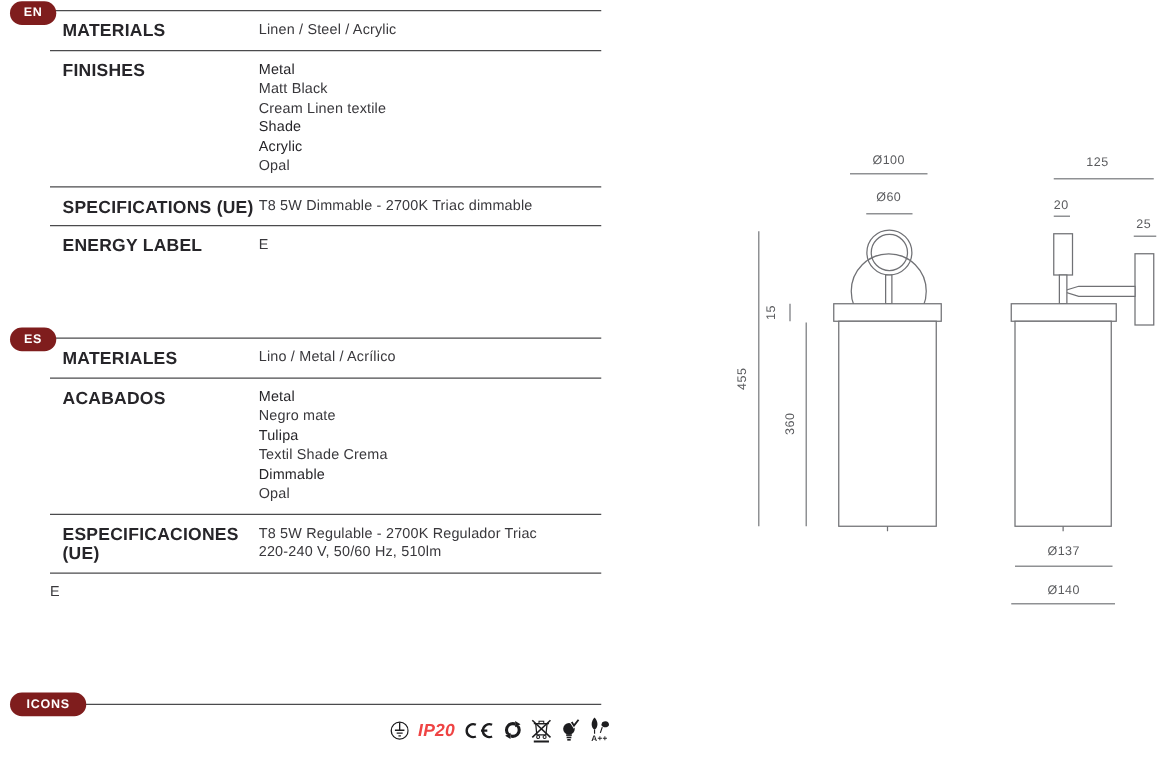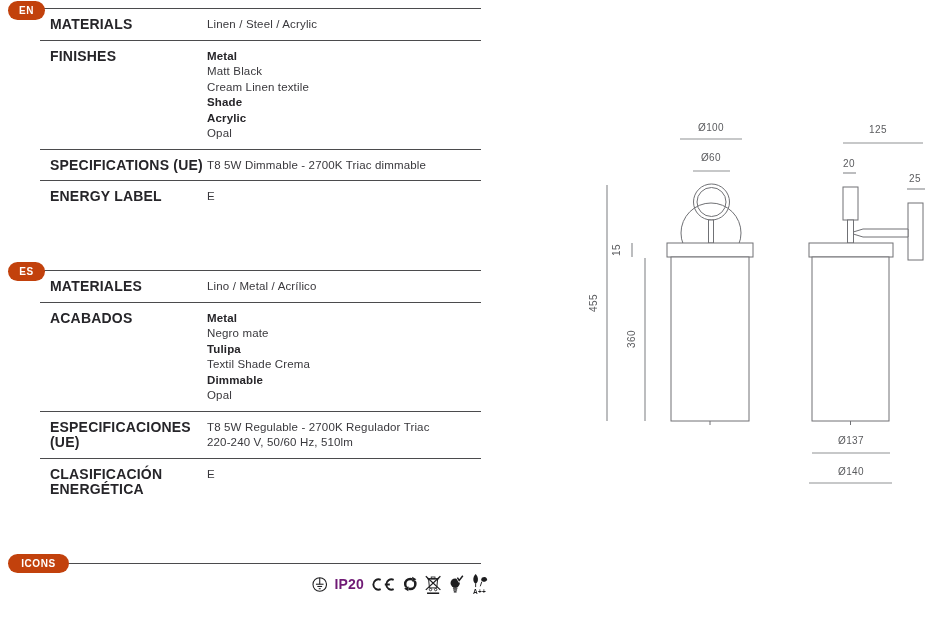--- a/index.html
+++ b/index.html
@@ -2,43 +2,43 @@
 <html><head>
 <meta charset="utf-8">
 <style>
   html,body{margin:0;padding:0;background:#fff;}
   .page{
     position:relative;width:934px;height:621px;background:#ffffff;overflow:hidden;
     font-family:"Liberation Sans","DejaVu Sans",sans-serif;color:#2b2a2e;
   }
   
   .badge{
-    position:absolute;left:8px;height:19px;background:#c2410c;color:#fff;
+    position:absolute;left:8px;height:19px;background:#7f1d1d;color:#fff;
     border-radius:10px;display:flex;align-items:center;justify-content:center;
     font-size:10px;font-weight:bold;letter-spacing:.6px;z-index:3;
   }
   .badge.small{width:37px;}
   .badge.wide{width:61px;}
   .rule{position:absolute;left:40px;width:441px;height:1px;background:#4b4b4d;}
   
   .rows{position:absolute;left:40px;width:441px;border-top:1px solid #4b4b4d;}
   .row{display:flex;border-bottom:1px solid #4b4b4d;padding:8px 0 7px 0;}
   .row:last-child{border-bottom:none;}
   .row .label{
     width:167px;box-sizing:border-box;padding-left:10px;
     font-weight:bold;font-size:14px;line-height:15.5px;letter-spacing:.2px;color:#262529;
   }
   .row .value{flex:1;font-size:11.5px;line-height:15.5px;color:#39383c;letter-spacing:.15px;}
-  .row .value .vl.b{font-weight:bold;color:#262529;}
+  .row .value .vl.b{font-weight:normal;color:#262529;}
   
   .icons-row{
     position:absolute;left:312px;top:570px;width:176px;height:28px;
     display:flex;align-items:center;gap:7px;
   }
-  .ip-text{font-size:14px;font-weight:bold;color:#701a75;letter-spacing:.2px;}
+  .ip-text{font-size:14px;font-weight:bold;color:#ef4444;letter-spacing:.2px;font-style:italic;}
   .a-label{font-size:6.5px;font-weight:bold;color:#1d1d1f;letter-spacing:.2px;}
   .drawing{position:absolute;left:580px;top:110px;}
   .dimtxt{fill:#5a5b5e;font-family:"Liberation Sans","DejaVu Sans",sans-serif;font-size:10px;letter-spacing:.4px;}
   .shape{fill:#ffffff;stroke:#707175;stroke-width:1;}
   .oline{fill:none;stroke:#707175;stroke-width:1;}
   .dline{stroke:#8f9194;stroke-width:1.2;}
 </style>
 </head>
 <body>
 
@@ -97,21 +97,20 @@
         </div>
       </div>
       <div class="row">
         <div class="label">ESPECIFICACIONES (UE)</div>
         <div class="value">
           <div class="vl">T8 5W Regulable - 2700K Regulador Triac</div>
           <div class="vl">220-240 V, 50/60 Hz, 510lm</div>
         </div>
       </div>
       <div class="row">
-        <div class="label">CLASIFICACIÓN ENERGÉTICA</div>
         <div class="value">
           <div class="vl">E</div>
         </div>
       </div>
     </div>
 
   <div class="badge wide" style="top:554px">ICONS</div>
   <div class="rule" style="top:563px"></div>
 
   <div class="icons-row">

